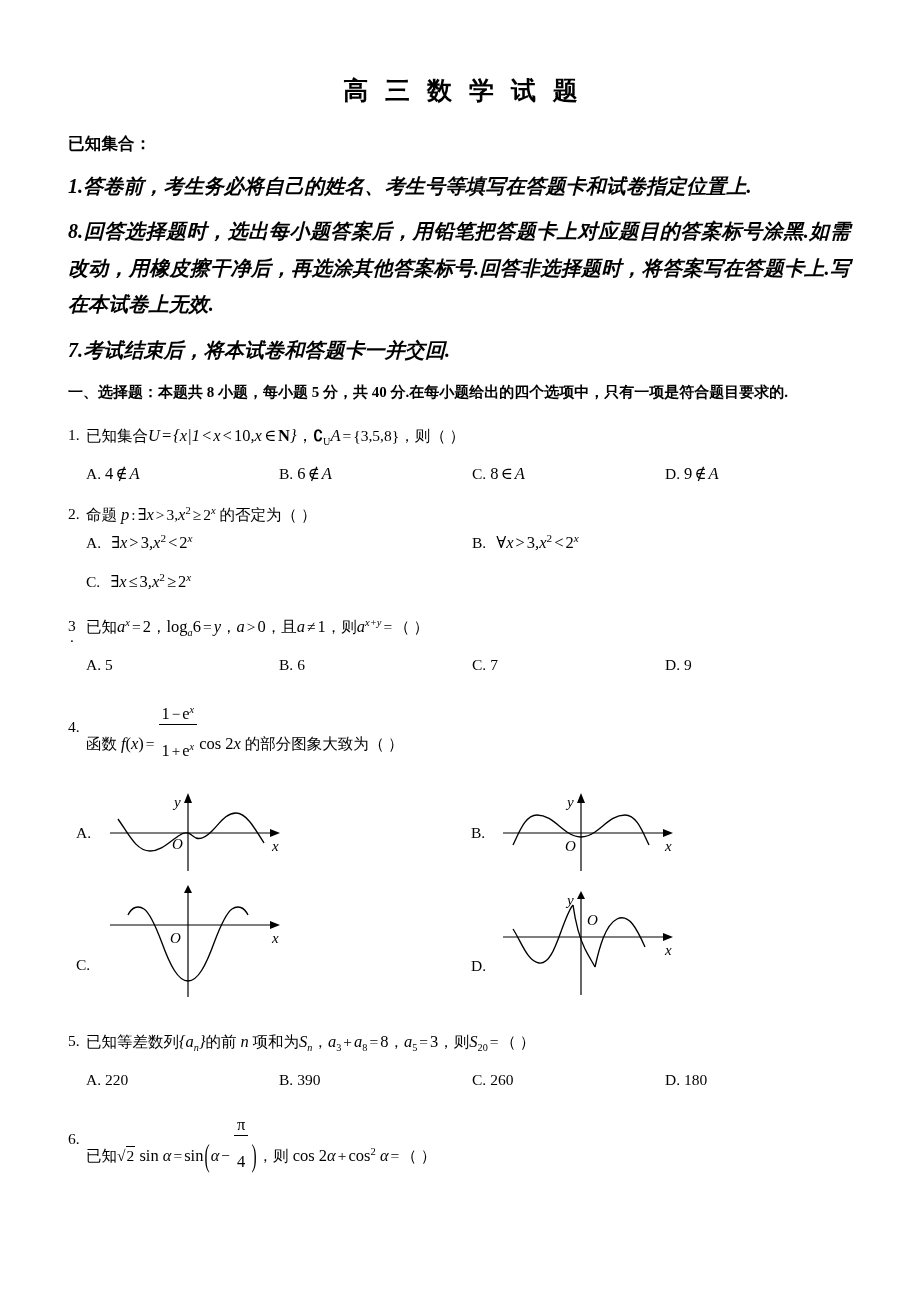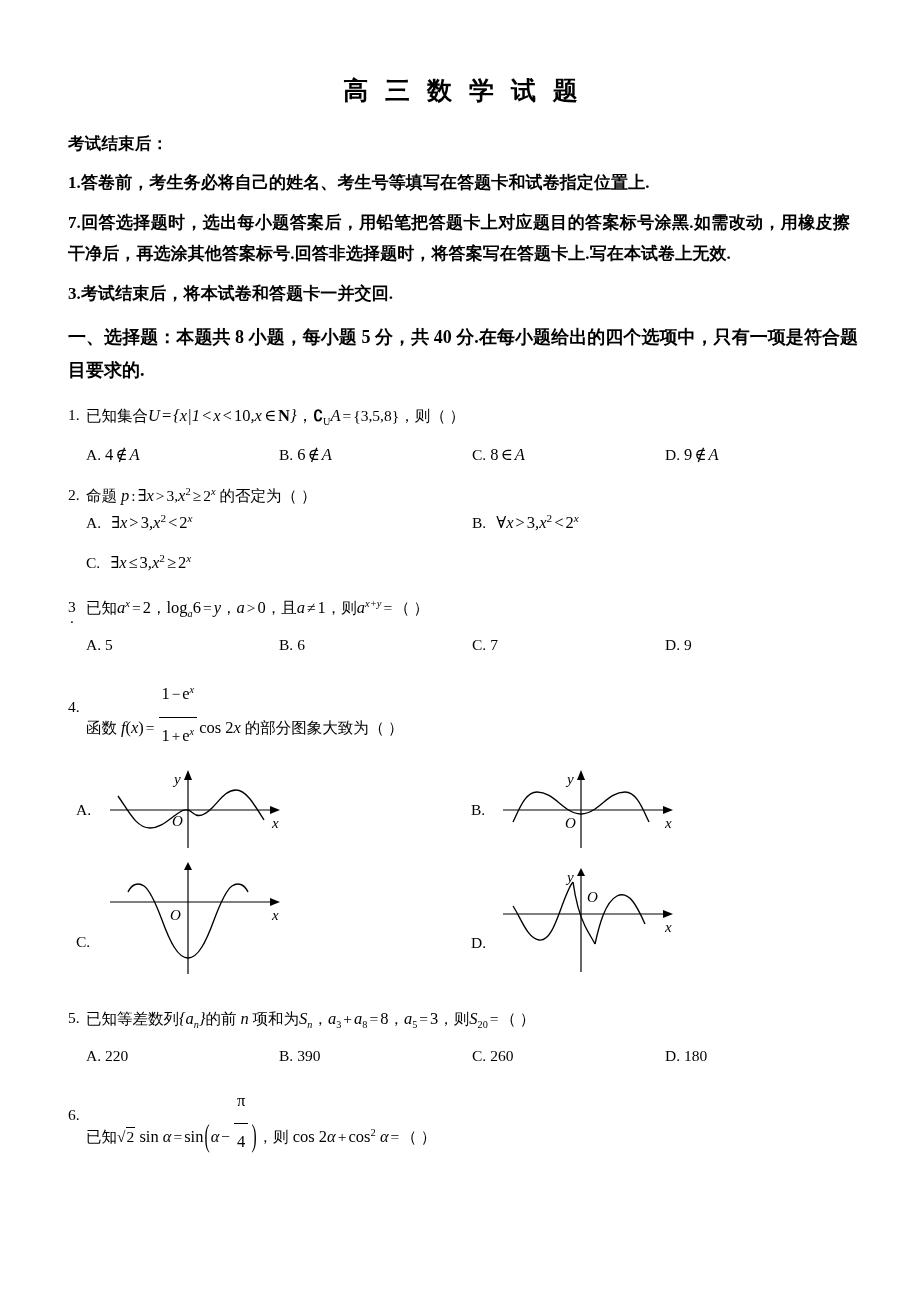--- a/index.html
+++ b/index.html
@@ -38,31 +38,32 @@
 
   
   .notice-head {
     font-weight: bold;
     font-size: 16.5px;
     margin: 0 0 13px 0;
     letter-spacing: 0.2px;
   }
   .notice-item {
     font-weight: bold;
-    font-size: 17px;
+    font-size: 20px;
     line-height: 1.82;
     margin: 0 8px 9px 0;
     text-align: justify;
     letter-spacing: 0.1px;
+    font-style: italic;
   }
   .notice-item.tight { margin-bottom: 11px; }
 
   
   .section-head {
-    font-size: 18px;
+    font-size: 15px;
     line-height: 1.85;
     margin: 2px 0 12px 0;
     text-align: justify;
     font-weight: bold;
   }
   .section-head .reg { font-weight: bold; }
 
   
   .q {
     margin: 0 0 7px 0;
@@ -141,21 +142,21 @@
   
   .frac {
     display: inline-block;
     vertical-align: -0.48em;
     text-align: center;
     font-size: 15px;
     line-height: 1.22;
     margin: 0 2px;
   }
   .frac .num { display: block; padding: 0 3px; }
-  .frac .den { display: block; border-top: 1.1px solid #000; padding: 8px 3px; margin-top: 12px; }
+  .frac .den { display: block; border-top: 1.1px solid #000; padding: 16px 3px; }
   .frac.small { font-size: 13.5px; vertical-align: -0.42em; }
 
   
   .rad {
     display: inline-block;
     position: relative;
     font-style: normal;
   }
   .rad .bar {
     border-top: 1.1px solid #000;
@@ -219,25 +220,25 @@
   .spacer-q4 { height: 6px; }
 </style>
 </head>
 <body>
 
 <div class="page">
   <div class="inner">
 
     <div class="doc-title">高 三 数 学 试 题</div>
 
-    <div class="notice-head">考试结束后：</div>
+    <div class="notice-head">已知集合：</div>
 
     <div class="notice-item">1.答卷前，考生务必将自己的姓名、考生号等填写在答题卡和试卷指定位置上.</div>
-    <div class="notice-item">7.回答选择题时，选出每小题答案后，用铅笔把答题卡上对应题目的答案标号涂黑.如需改动，用橡皮擦干净后，再选涂其他答案标号.回答非选择题时，将答案写在答题卡上.写在本试卷上无效.</div>
-    <div class="notice-item tight">3.考试结束后，将本试卷和答题卡一并交回.</div>
+    <div class="notice-item">8.回答选择题时，选出每小题答案后，用铅笔把答题卡上对应题目的答案标号涂黑.如需改动，用橡皮擦干净后，再选涂其他答案标号.回答非选择题时，将答案写在答题卡上.写在本试卷上无效.</div>
+    <div class="notice-item tight">7.考试结束后，将本试卷和答题卡一并交回.</div>
 
     <div class="section-head"><span>一、选择题：</span><span class="reg">本题共 8 小题，每小题 5 分，共 40 分.在每小题给出的四个选项中，只有一项是符合题目要求的.</span></div>
 
     <div class="q">
       <div class="q-stem">
         <span class="q-num">1.</span><span>已知集合</span><span class="m">U<span class="op">=</span>{<span class="m">x</span>|1<span class="op">&lt;</span><span class="m">x</span><span class="op">&lt;</span><span class="cn">10</span>,<span class="m">x</span><span class="op">∈</span><span class="bb">N</span>}</span><span class="mu">，</span><span class="compl"><span class="cbar">∁</span><sub class="bn">U</sub><span class="m">A</span><span class="op">=</span>{3,5,8}</span><span>，则（    ）</span>
       </div>
       <div class="opts">
         <div class="opt"><span class="lbl">A.</span><span class="m"><span class="cn">4</span><span class="op">∉</span>A</span></div>
         <div class="opt"><span class="lbl">B.</span><span class="m"><span class="cn">6</span><span class="op">∉</span>A</span></div>

